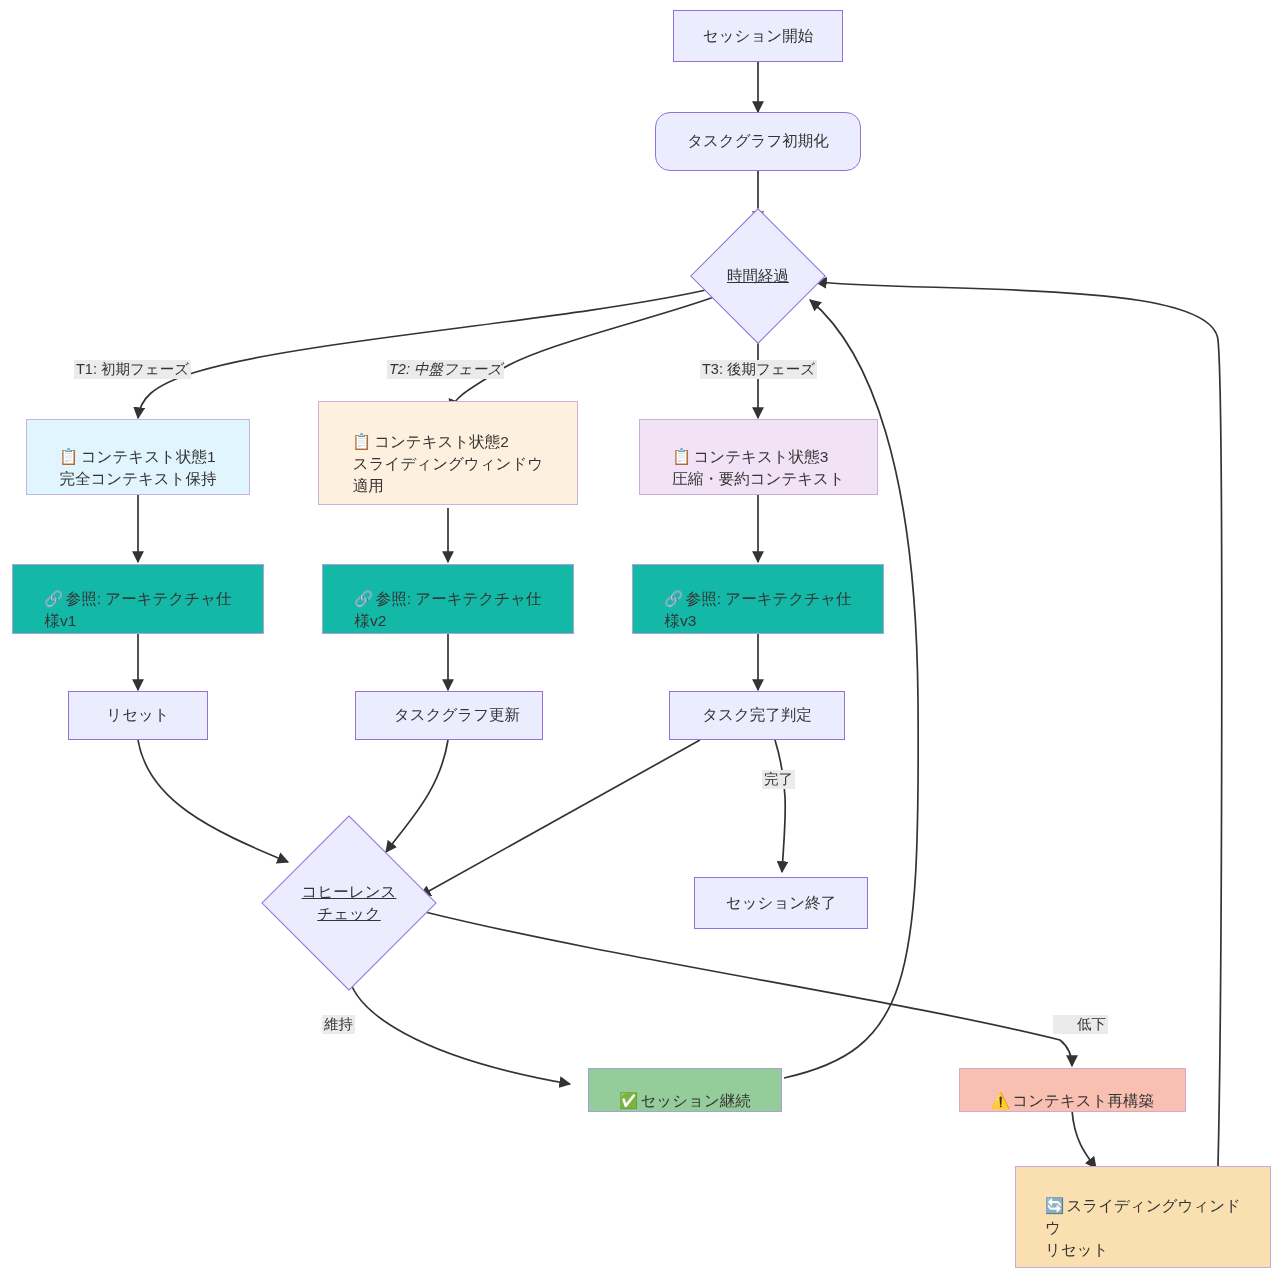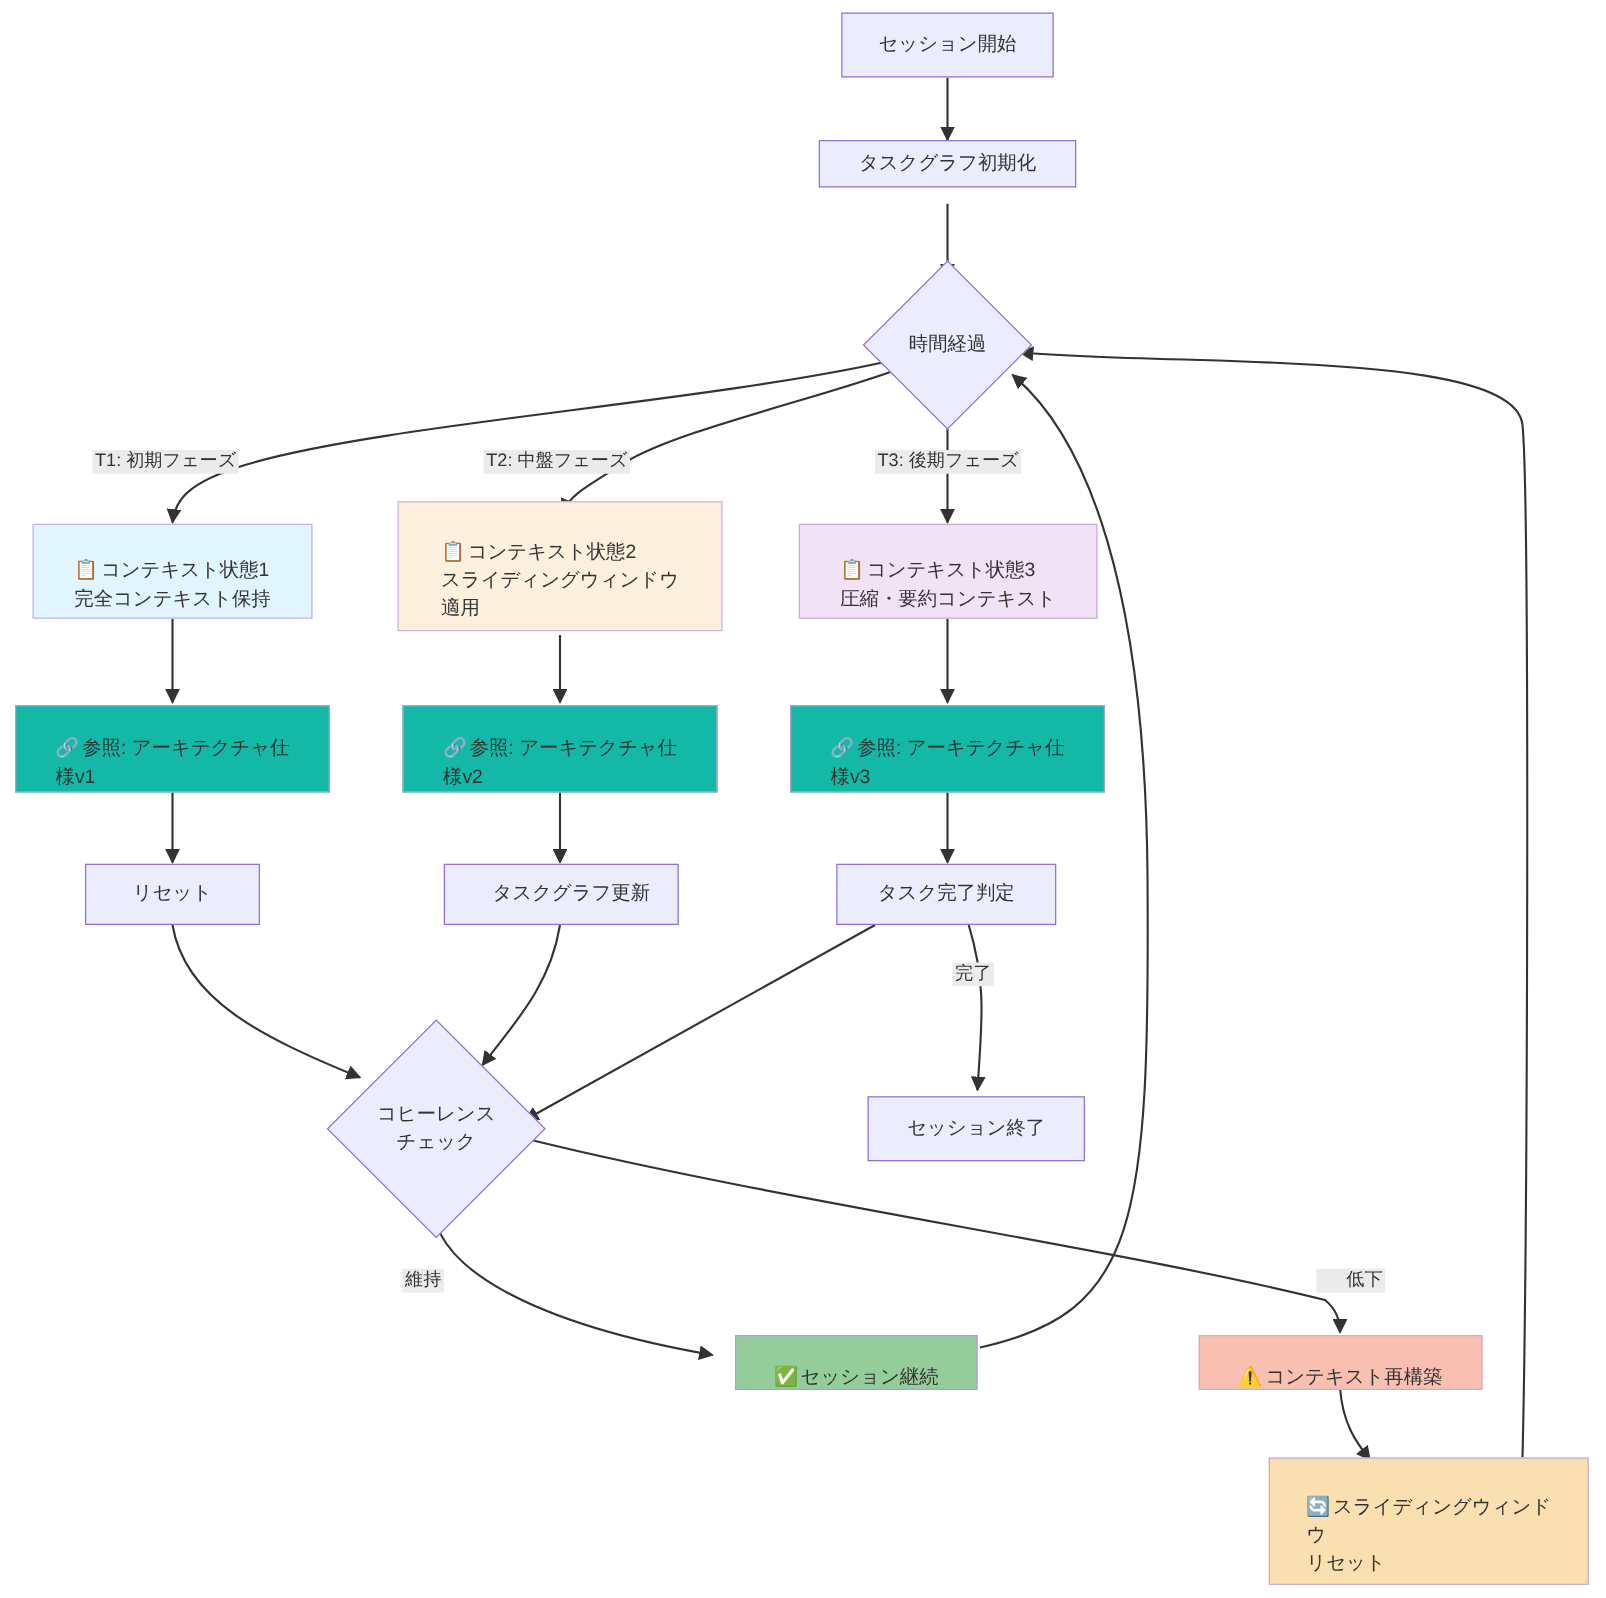--- a/index.html
+++ b/index.html
@@ -59,20 +59,21 @@
     position: absolute;
     display: flex;
     align-items: center;
     justify-content: center;
     text-align: center;
     font-size: 15.5px;
     line-height: 1.45;
     color: #333333;
     white-space: pre-line;
     pointer-events: none;
+    text-decoration: underline;
   }
   .edge-label {
     position: absolute;
     font-size: 14.5px;
     color: #333333;
     background: #ebebeb;
     padding: 0 2px;
     white-space: nowrap;
     line-height: 1.3;
   }
@@ -129,21 +130,21 @@
       <path d="M 1072 1110 C 1074 1140 1086 1155 1096 1168"></path>
 
       <path d="M 1218 1166 C 1222 1000 1224 400 1218 340 C 1214 300 1100 292 960 288 C 880 286 840 284 816 282"></path>
     </g>
   </svg>
 
   <div class="node" style="left:673px; top:10px; width:170px; height:52px;">
     <span>セッション開始</span>
   </div>
 
-  <div class="node" style="left:655px; top:112px; width:206px; height:38px;">
+  <div class="node" style="left:655px; top:112px; width:206px; height:59px;border-radius:15px;">
     <span>タスクグラフ初期化</span>
   </div>
 
   <div class="diamond" style="left:710px; top:228px; width:96px; height:96px;"></div>
   <div class="diamond-label" style="left:688px; top:252px; width:140px; height:48px;">
     <span>時間経過</span>
   </div>
 
   <div class="node ctx1" style="left:26px; top:419px; width:224px; height:76px;">
     <span>
@@ -224,19 +225,19 @@
 
   <div class="node reset" style="left:1015px; top:1166px; width:256px; height:102px;">
     <span>
       <span class="emoji">🔄</span><span>スライディングウィンド
 ウ
 リセット</span>
     </span>
   </div>
 
   <div class="edge-label" style="left:74px; top:360px;">T1: 初期フェーズ</div>
-  <div class="edge-label" style="left:387px; top:360px;">T2: 中盤フェーズ</div>
+  <div class="edge-label" style="left:387px; top:360px;font-style:italic;">T2: 中盤フェーズ</div>
   <div class="edge-label" style="left:700px; top:360px;">T3: 後期フェーズ</div>
   <div class="edge-label" style="left:762px; top:770px;">完了</div>
   <div class="edge-label" style="left:322px; top:1015px;">維持</div>
   <div class="edge-label" style="left:1053px; top:1015px;padding-left:24px;">低下</div>
 
 </div>
 
 </body></html>

